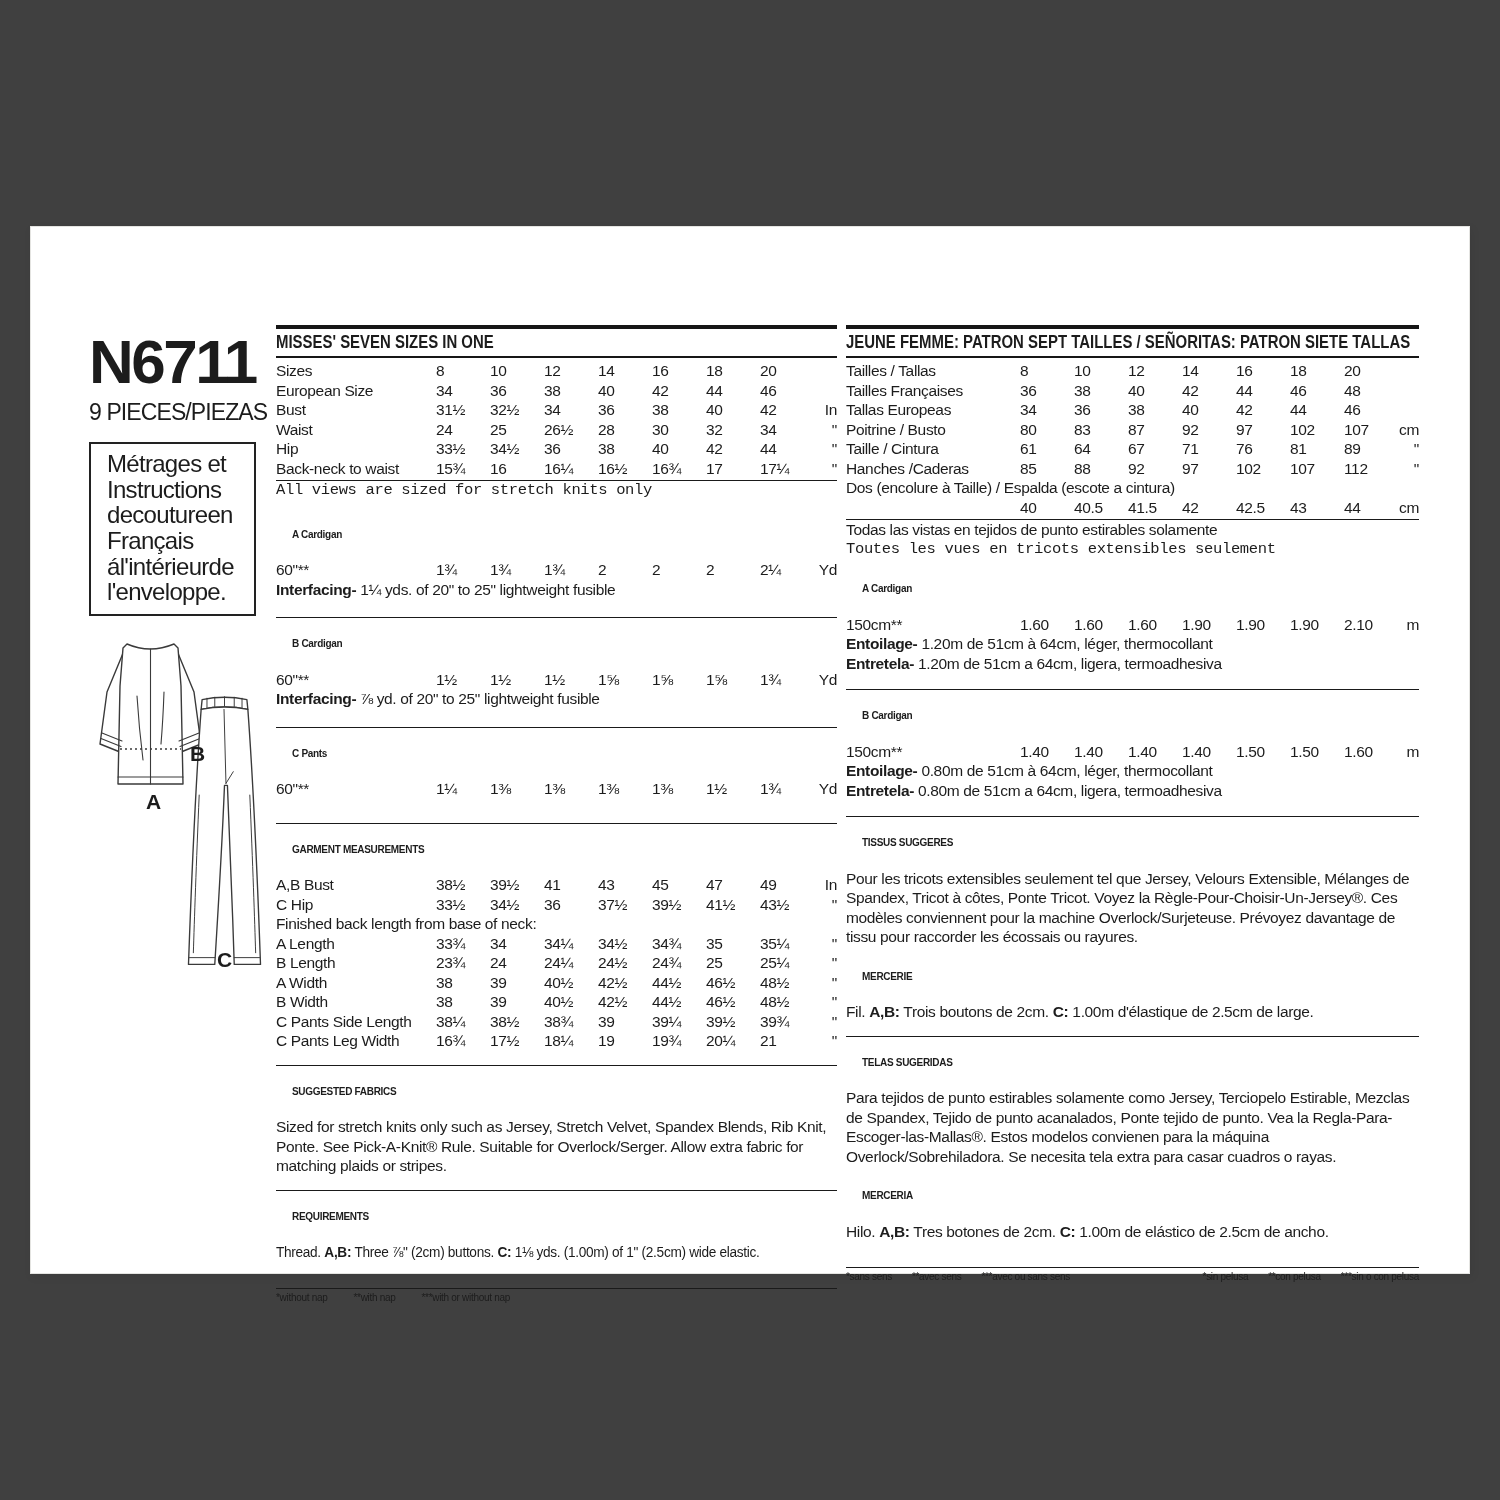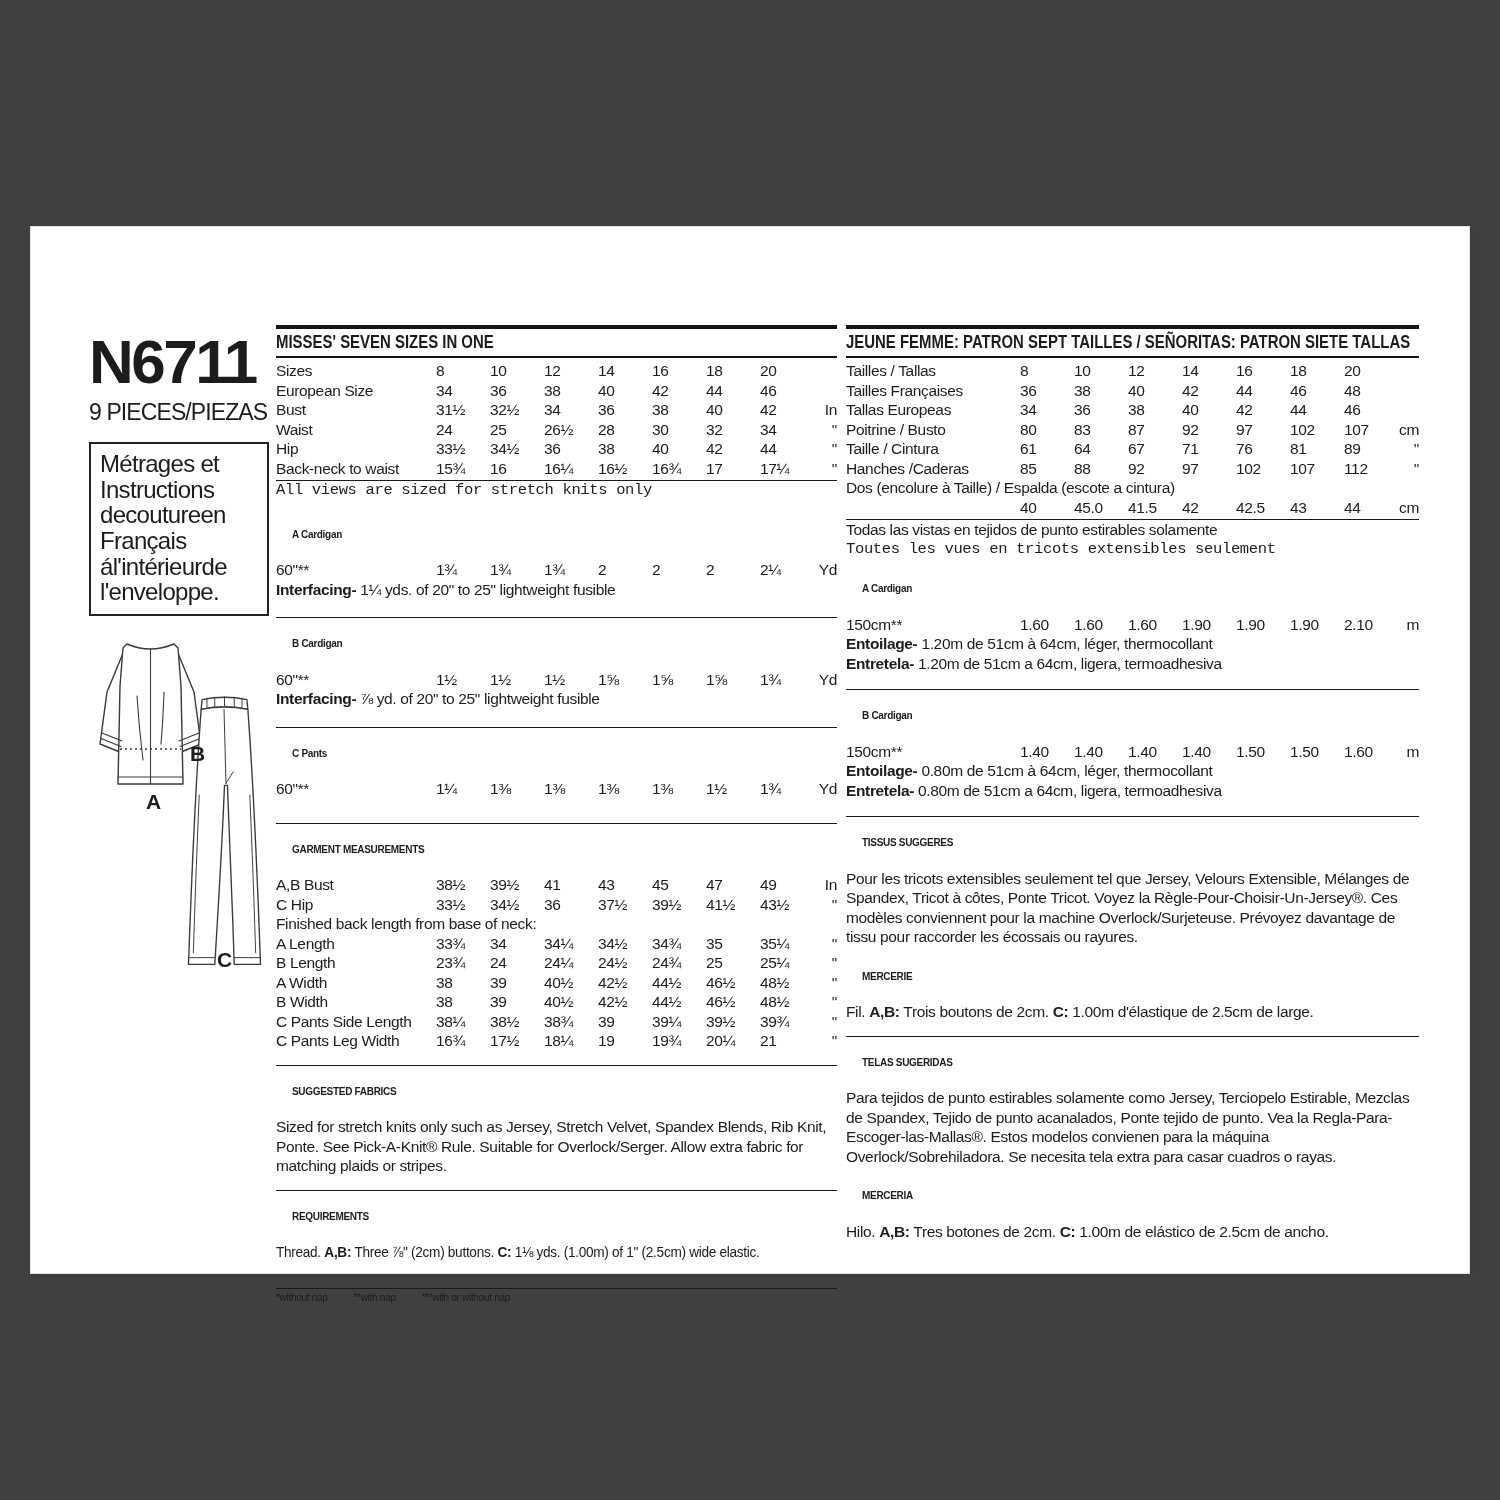--- a/index.html
+++ b/index.html
@@ -21,21 +21,21 @@
 
   
   .zone-left { position:absolute; left:58px;  top:106px; width:202px; }
   .zone      { position:absolute; top:98px; }
   .zone-en   { left:245px; width:561px; }
   .zone-ml   { left:815px; width:573px; }
 
   
   .pat-num { font-size:62px; font-weight:700; letter-spacing:-2.5px; line-height:.92; white-space:nowrap; }
   .pieces  { font-size:23px; letter-spacing:-0.9px; margin-top:9px; white-space:nowrap; }
-  .fr-box  { margin-top:16px; width:180px; border:2px solid #222; padding:7px 9px 9px;
+  .fr-box  { margin-top:16px; width:167px; border:2px solid #222; padding:7px 16px 9px;
              font-size:24px; line-height:1.07; letter-spacing:-0.7px; }
   .fr-box div { white-space:nowrap; }
   .drawings { position:relative; margin-top:16px; height:390px; }
   .svg-cardigan { position:absolute; left:4px; top:0; width:115px; height:178px; }
   .svg-pants    { position:absolute; left:96px; top:56px; width:79px; height:292px; }
   .gl { position:absolute; font-size:21px; font-weight:600; letter-spacing:.5px; }
   .gl-a { left:57px;  top:158px; }
   .gl-b { left:101px; top:110px; }
   .gl-c { left:128px; top:316px; }
 
@@ -468,21 +468,21 @@
             <span class="tval">107</span>
             <span class="tval">112</span>
             <span class="tunit">"</span>
           </div>
           <div class="trow">
             <span class="tfull">Dos (encolure à Taille) / Espalda (escote a cintura)</span>
           </div>
           <div class="trow">
             <span class="tlabel"></span>
             <span class="tval">40</span>
-            <span class="tval">45.0</span>
+            <span class="tval">40.5</span>
             <span class="tval">41.5</span>
             <span class="tval">42</span>
             <span class="tval">42.5</span>
             <span class="tval">43</span>
             <span class="tval">44</span>
             <span class="tunit">cm</span>
           </div>
         </div>
       <div class="rule mt2"></div>
       <p class="txt">Todas las vistas en tejidos de punto estirables solamente</p>
@@ -545,16 +545,31 @@
       <section>
         <h3 class="sub">TELAS SUGERIDAS</h3>
         <p class="txt">Para tejidos de punto estirables solamente como Jersey, Terciopelo Estirable, Mezclas de Spandex, Tejido de punto acanalados, Ponte tejido de punto. Vea la Regla-Para-Escoger-las-Mallas®. Estos modelos convienen para la máquina Overlock/Sobrehiladora. Se necesita tela extra para casar cuadros o rayas.</p>
       </section>
 
       <section class="mt20">
         <h3 class="sub">MERCERIA</h3>
         <p class="txt"><span>Hilo. </span><b>A,B:</b><span> Tres botones de 2cm. </span><b>C:</b><span> 1.00m de elástico de 2.5cm de ancho.</span></p>
       </section>
 
+      <div class="foot">
+        <div class="rule"></div>
+        <div class="footrow">
+          <span class="fgroup">
+            <span>*sans sens</span>
+            <span>**avec sens</span>
+            <span>***avec ou sans sens</span>
+          </span>
+          <span class="fgroup">
+            <span>*sin pelusa</span>
+            <span>**con pelusa</span>
+            <span>***sin o con pelusa</span>
+          </span>
+        </div>
+      </div>
     </div>
 
   </div>
 </div>
 
 </body></html>

